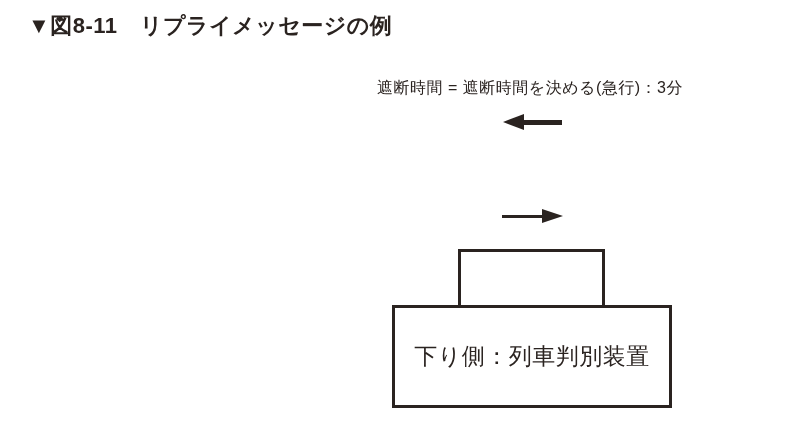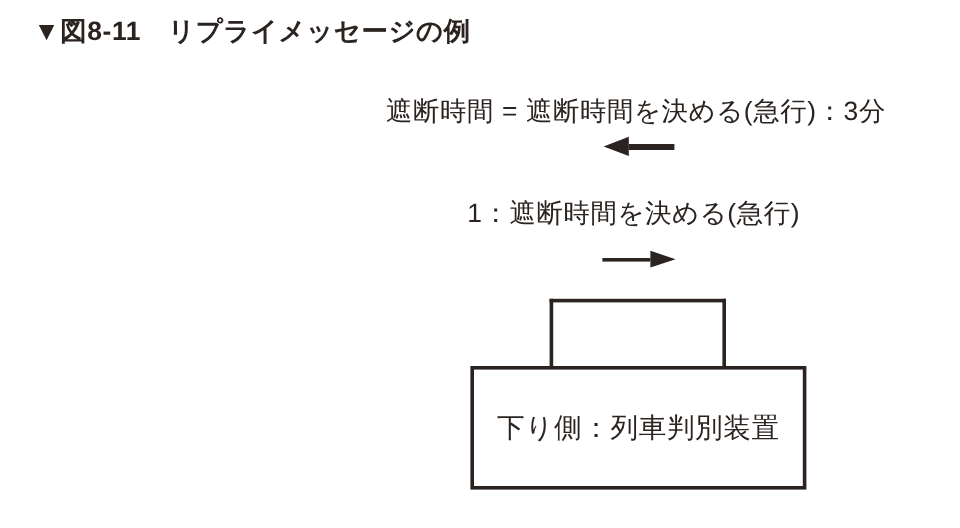--- a/index.html
+++ b/index.html
@@ -22,21 +22,21 @@
     position: absolute;
     left: 28px;
     top: 11px;
     font-size: 22px;
     font-weight: bold;
     letter-spacing: 0.5px;
     white-space: nowrap;
   }
   .msg {
     position: absolute;
-    font-size: 22px;
+    font-size: 16px;
     white-space: nowrap;
     transform: translateX(-50%);
     letter-spacing: 0.5px;
   }
   .msg-reply   { left: 530px; top: 78px; }
   .msg-request { left: 528px; top: 163px; }
 
   .arrow {
     position: absolute;
     display: flex;
@@ -91,21 +91,20 @@
 
   <div class="figure-title">▼図8-11　リプライメッセージの例</div>
 
   <div class="msg msg-reply">遮断時間 = 遮断時間を決める(急行)：3分</div>
 
   <div class="arrow arrow-reply">
     <div class="head"></div>
     <div class="shaft"></div>
   </div>
 
-  <div class="msg msg-request">1：遮断時間を決める(急行)</div>
 
   <div class="arrow arrow-request">
     <div class="shaft"></div>
     <div class="head"></div>
   </div>
 
   <div class="device-top"></div>
 
   <div class="device-body">
     <span class="device-label">下り側：列車判別装置</span>

